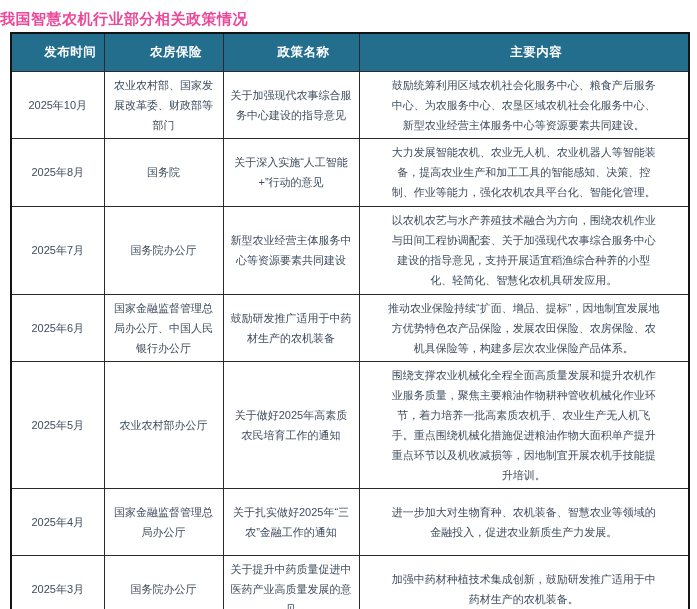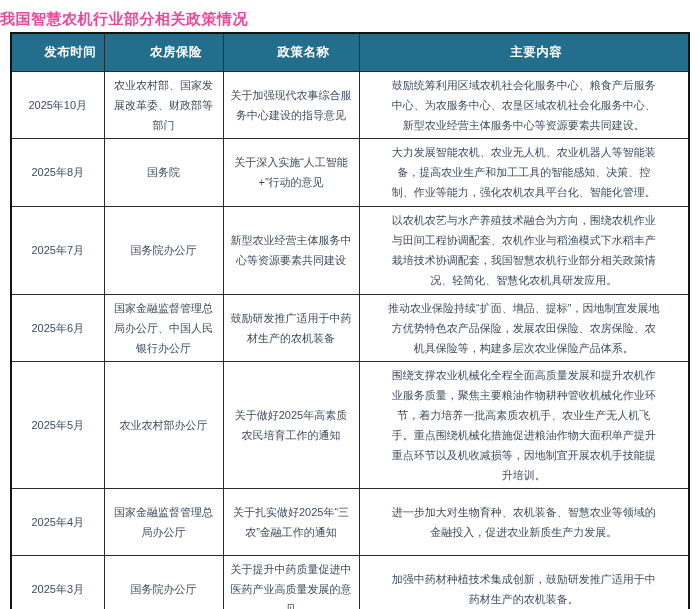--- a/index.html
+++ b/index.html
@@ -85,21 +85,21 @@
     <tr class="r2">
       <td class="cell-date">2025年8月</td>
       <td class="cell-dept">国务院</td>
       <td class="cell-policy">关于深入实施“人工智能+”行动的意见</td>
       <td class="cell-content">大力发展智能农机、农业无人机、农业机器人等智能装备，提高农业生产和加工工具的智能感知、决策、控制、作业等能力，强化农机农具平台化、智能化管理。</td>
     </tr>
     <tr class="r3">
       <td class="cell-date">2025年7月</td>
       <td class="cell-dept">国务院办公厅</td>
       <td class="cell-policy">新型农业经营主体服务中心等资源要素共同建设</td>
-      <td class="cell-content">以农机农艺与水产养殖技术融合为方向，围绕农机作业与田间工程协调配套、农机作业与稻渔模式下水稻丰产栽培技术协调配套，我国智慧农机行业部分相关政策情况、轻简化、智慧化农机具研发应用。</td>
+      <td class="cell-content">以农机农艺与水产养殖技术融合为方向，围绕农机作业与田间工程协调配套、关于加强现代农事综合服务中心建设的指导意见，支持开展适宜稻渔综合种养的小型化、轻简化、智慧化农机具研发应用。</td>
     </tr>
     <tr class="r4">
       <td class="cell-date">2025年6月</td>
       <td class="cell-dept">国家金融监督管理总局办公厅、中国人民银行办公厅</td>
       <td class="cell-policy">鼓励研发推广适用于中药材生产的农机装备</td>
       <td class="cell-content">推动农业保险持续“扩面、增品、提标”，因地制宜发展地方优势特色农产品保险，发展农田保险、农房保险、农机具保险等，构建多层次农业保险产品体系。</td>
     </tr>
     <tr class="r5">
       <td class="cell-date">2025年5月</td>
       <td class="cell-dept">农业农村部办公厅</td>

